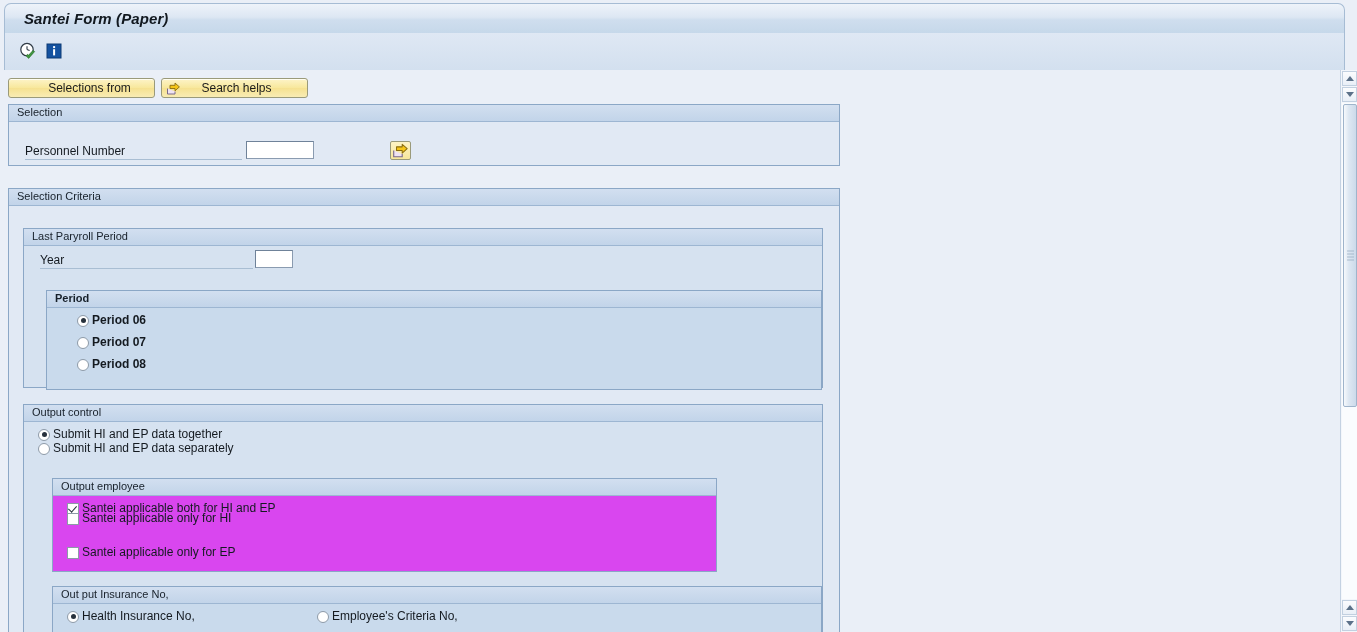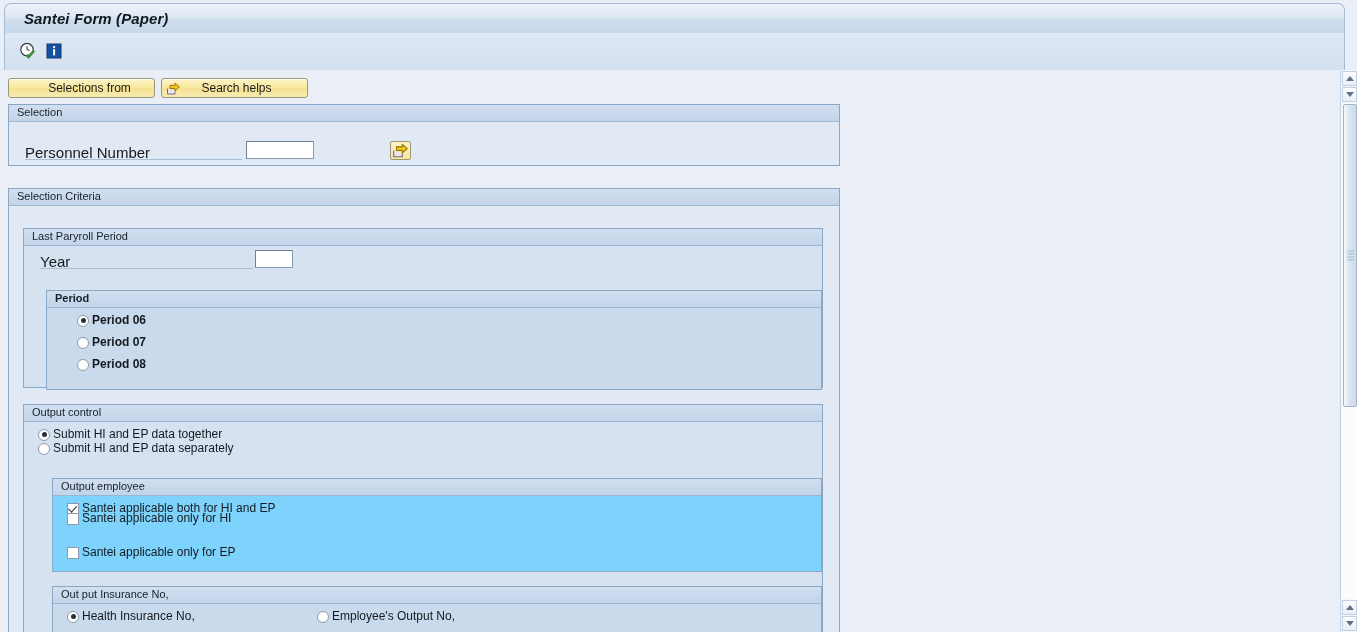--- a/index.html
+++ b/index.html
@@ -184,32 +184,32 @@
   .grp-period {
     left: 22px; top: 44px; width: 776px; height: 100px;
     background: #c9daec;
     font-weight: bold;
   }
   .grp-outputcontrol {
     left: 14px; top: 198px; width: 800px; height: 268px;
     background: #d6e2f0;
   }
   .grp-outputemployee {
-    left: 28px; top: 56px; width: 770px; height: 94px;
-    background: #7dd3fc;
+    left: 28px; top: 56px; width: 665px; height: 94px;
+    background: #d946ef;
   }
   .grp-outputinsurance {
     left: 28px; top: 164px; width: 770px; height: 70px;
     background: #c9daec;
   }
 
   
   .lbl {
     position: absolute;
-    font-size: 15px;
+    font-size: 12px;
     color: #141a20;
     white-space: nowrap;
   }
   .field-underline {
     position: absolute;
     border-bottom: 1px solid #a9bed3;
   }
   .sapinput {
     position: absolute;
     box-sizing: border-box;
@@ -496,21 +496,21 @@
                 <div class="grp-head">
                   <div class="grp-title">Out put Insurance No,</div>
                 </div>
                 <div class="grp-body">
                   <div class="opt" style="left:14px; top:6px;">
                     <span class="radio on"></span>
                     <span class="opt-label">Health Insurance No,</span>
                   </div>
                   <div class="opt" style="left:264px; top:6px;">
                     <span class="radio"></span>
-                    <span class="opt-label">Employee's Output No,</span>
+                    <span class="opt-label">Employee's Criteria No,</span>
                   </div>
                 </div>
               </div>
 
             </div>
           </div>
 
         </div>
       </div>
 

